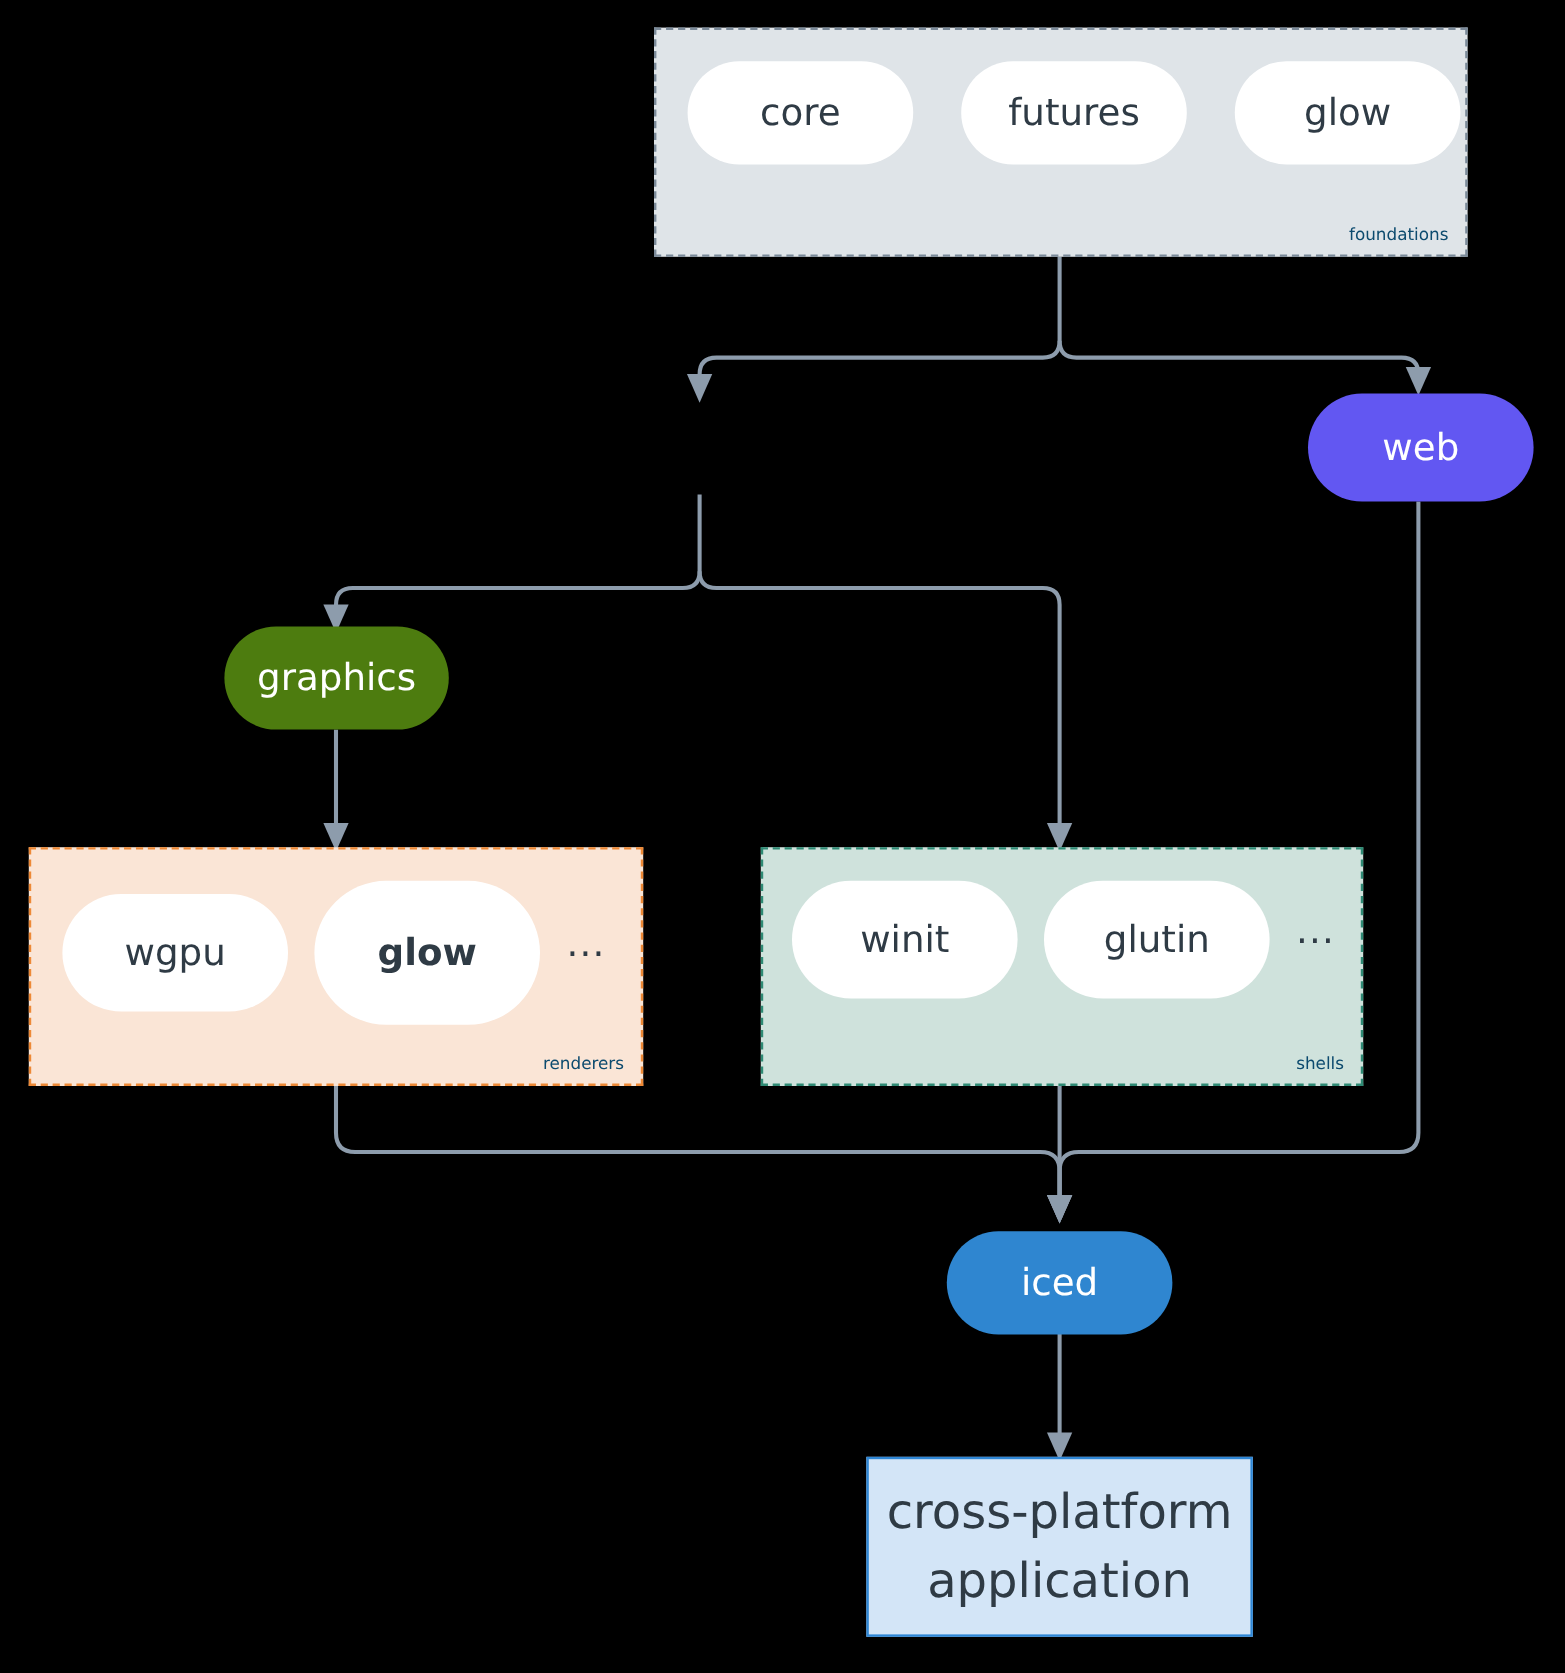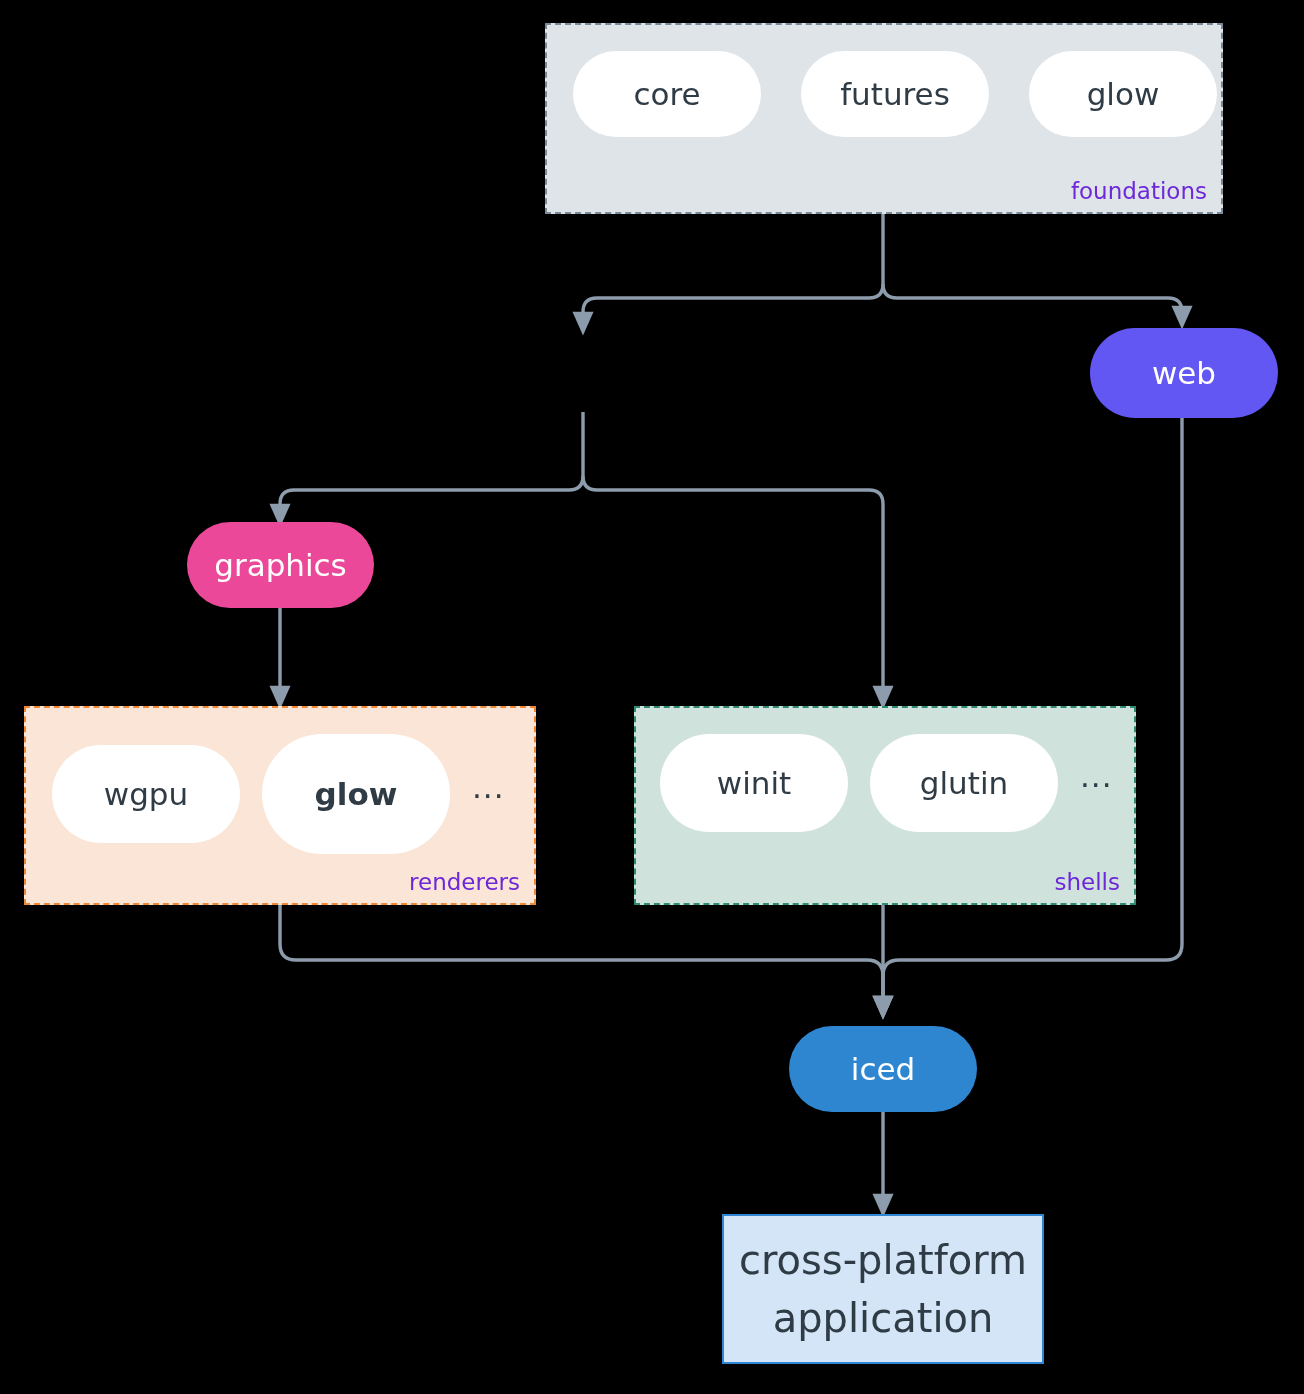--- a/index.html
+++ b/index.html
@@ -28,22 +28,22 @@
   .group-box {
     position: absolute;
     box-sizing: border-box;
     border-style: dashed;
     border-width: 2px;
   }
   .group-label {
     position: absolute;
     right: 14px;
     bottom: 8px;
-    font-size: 23px;
-    color: #6d28d9;
+    font-size: 14px;
+    color: #0c4a6e;
     white-space: nowrap;
   }
   .group-row {
     position: absolute;
     left: 0;
     top: 0;
     display: flex;
     align-items: center;
   }
 
@@ -86,21 +86,21 @@
     display: flex;
     align-items: center;
     justify-content: center;
     border-radius: 999px;
     color: #ffffff;
     font-size: 31px;
     white-space: nowrap;
     box-sizing: border-box;
   }
   #node-native, #node-web { background: #6257f2; }
-  #node-graphics { background: #ec4899; }
+  #node-graphics { background: #4d7c0f; }
   #node-iced { background: #2f86d0; }
 
   
   #node-application {
     position: absolute;
     box-sizing: border-box;
     background: #d3e5f7;
     border: 2px solid #2e86d5;
     display: flex;
     flex-direction: column;

